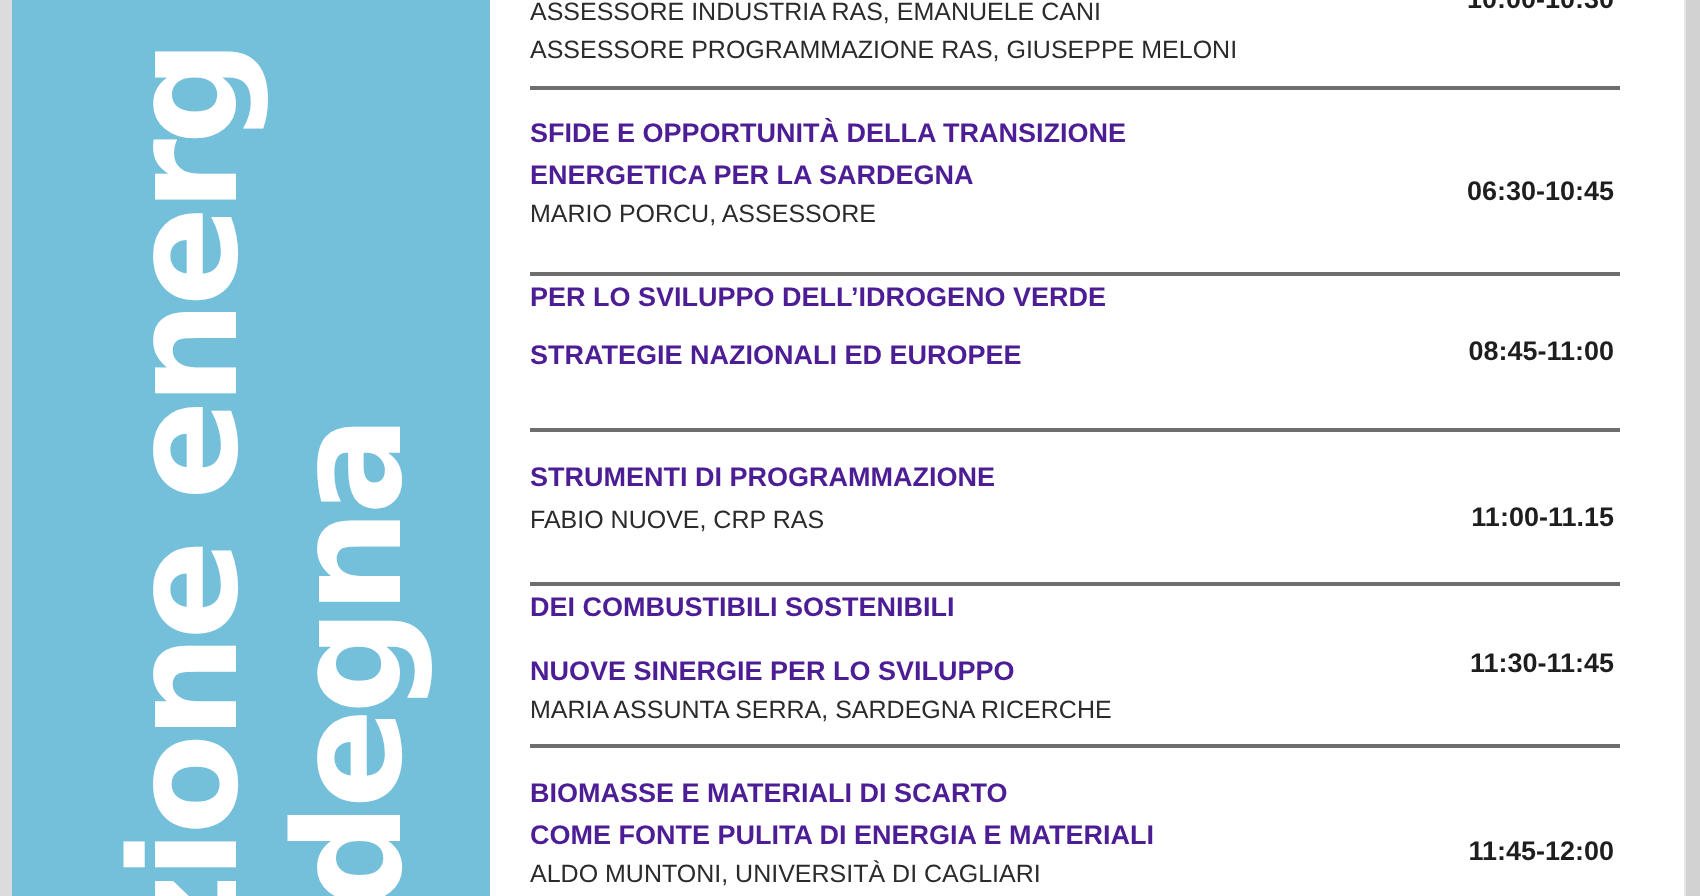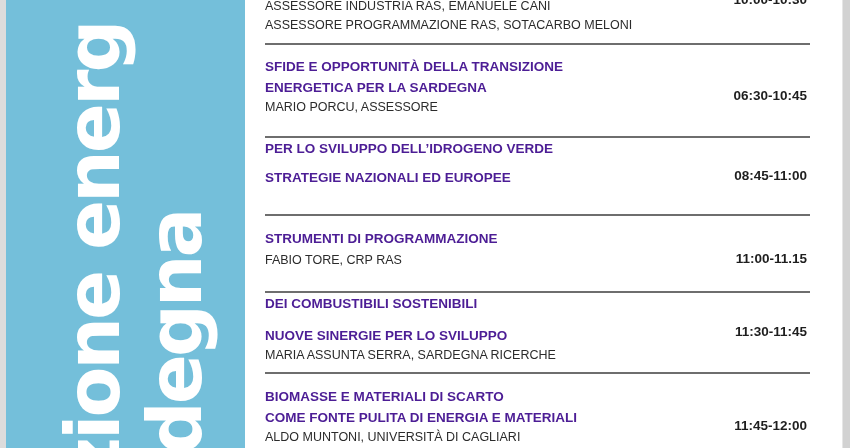--- a/index.html
+++ b/index.html
@@ -55,40 +55,40 @@
 
 <div class="banner">
   <div class="banner-line l1">ansizione energ</div>
   <div class="banner-line l2">Sardegna</div>
 </div>
 
 <div class="schedule">
 
   <div class="item" style="height:46px; margin-top:-8px;">
     <div class="speaker" style="margin-top:5px;">ASSESSORE INDUSTRIA RAS, EMANUELE CANI</div>
-    <div class="speaker">ASSESSORE PROGRAMMAZIONE RAS, SOTACARBO MELONI</div>
+    <div class="speaker">ASSESSORE PROGRAMMAZIONE RAS, GIUSEPPE MELONI</div>
     <div class="time" style="top:-5px;">10:00-10:30</div>
   </div>
 
   <div class="item" style="height:80px;">
     <div class="title" style="margin-top:11px;">SFIDE E OPPORTUNITÀ DELLA TRANSIZIONE</div>
     <div class="title">ENERGETICA PER LA SARDEGNA</div>
     <div class="speaker">MARIO PORCU, ASSESSORE</div>
     <div class="time" style="top:32px;">06:30-10:45</div>
   </div>
 
   <div class="item" style="height:76px;">
     <div class="title">PER LO SVILUPPO DELL’IDROGENO VERDE</div>
     <div class="title" style="margin-top:8px;">STRATEGIE NAZIONALI ED EUROPEE</div>
     <div class="time" style="top:30px;">08:45-11:00</div>
   </div>
 
   <div class="item" style="height:63px;">
     <div class="title" style="margin-top:12px;">STRUMENTI DI PROGRAMMAZIONE</div>
-    <div class="speaker" style="margin-top:2px;">FABIO TORE, CRP RAS</div>
+    <div class="speaker" style="margin-top:2px;">FABIO NUOVE, CRP RAS</div>
     <div class="time" style="top:23px;">11:00-11.15</div>
   </div>
 
   <div class="item" style="height:79px;">
     <div class="title">DEI COMBUSTIBILI SOSTENIBILI</div>
     <div class="title" style="margin-top:11px;">NUOVE SINERGIE PER LO SVILUPPO</div>
     <div class="speaker">MARIA ASSUNTA SERRA, SARDEGNA RICERCHE</div>
     <div class="time" style="top:31px;">11:30-11:45</div>
   </div>
 

